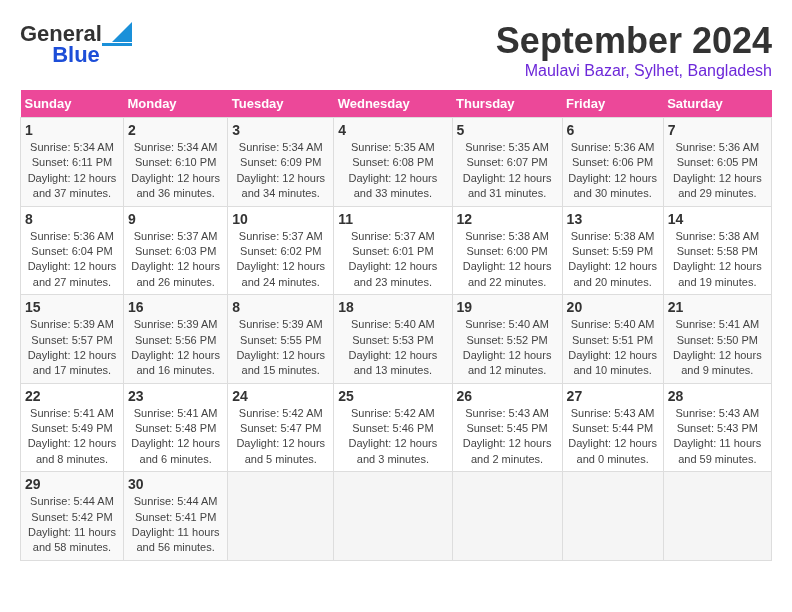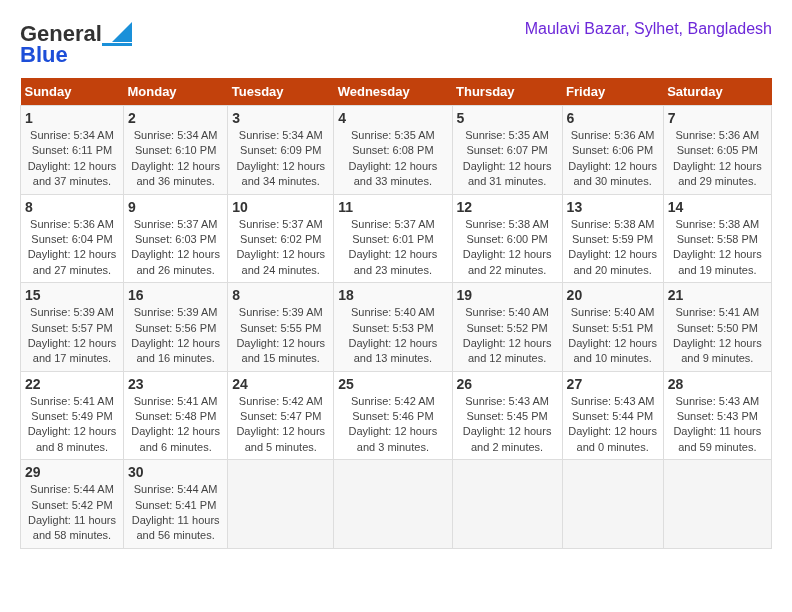--- a/index.html
+++ b/index.html
@@ -12,42 +12,42 @@
     }
     .header {
       display: flex;
       justify-content: space-between;
       align-items: flex-start;
       margin-bottom: 10px;
     }
     .logo {
       display: flex;
       flex-direction: column;
-      align-items: flex-start;
+      align-items: center;
     }
     .title-area {
       text-align: right;
     }
     .title-area h1 {
       font-size: 36px;
       font-weight: bold;
       color: #333;
     }
     .title-area h2 {
       font-size: 16px;
       color: #6d28d9;
       font-weight: normal;
     }
     table {
       width: 100%;
       border-collapse: collapse;
       font-size: 11px;
     }
     thead tr th {
-      background: #c2410c;
+      background: #ec4899;
       color: #fff;
       padding: 6px 4px;
       text-align: left;
       font-size: 13px;
       font-weight: bold;
     }
     tbody tr td {
       border: 1px solid #ddd;
       padding: 4px 4px;
       vertical-align: top;
@@ -84,20 +84,21 @@
     <div style="display:flex;align-items:center;">
       <span style="font-size:22px;font-weight:bold;color:#333;">General</span>
       <svg width="30" height="28" viewBox="0 0 30 28" style="margin-left:0;">
         <polygon points="10,22 30,2 30,22" fill="#1a90d9"></polygon>
         <rect x="0" y="23" width="30" height="3" fill="#1a90d9"></rect>
       </svg>
     </div>
     <span style="font-size:22px;font-weight:bold;color:#1d4ed8;margin-top:-6px;">Blue</span>
   </div>
   <div class="title-area">
+    <h1>September 2024</h1>
     <h2>Maulavi Bazar, Sylhet, Bangladesh</h2>
   </div>
 </div>
 
 <table>
   <thead>
     <tr>
 
     <th>Sunday</th>
         <th>Monday</th>

